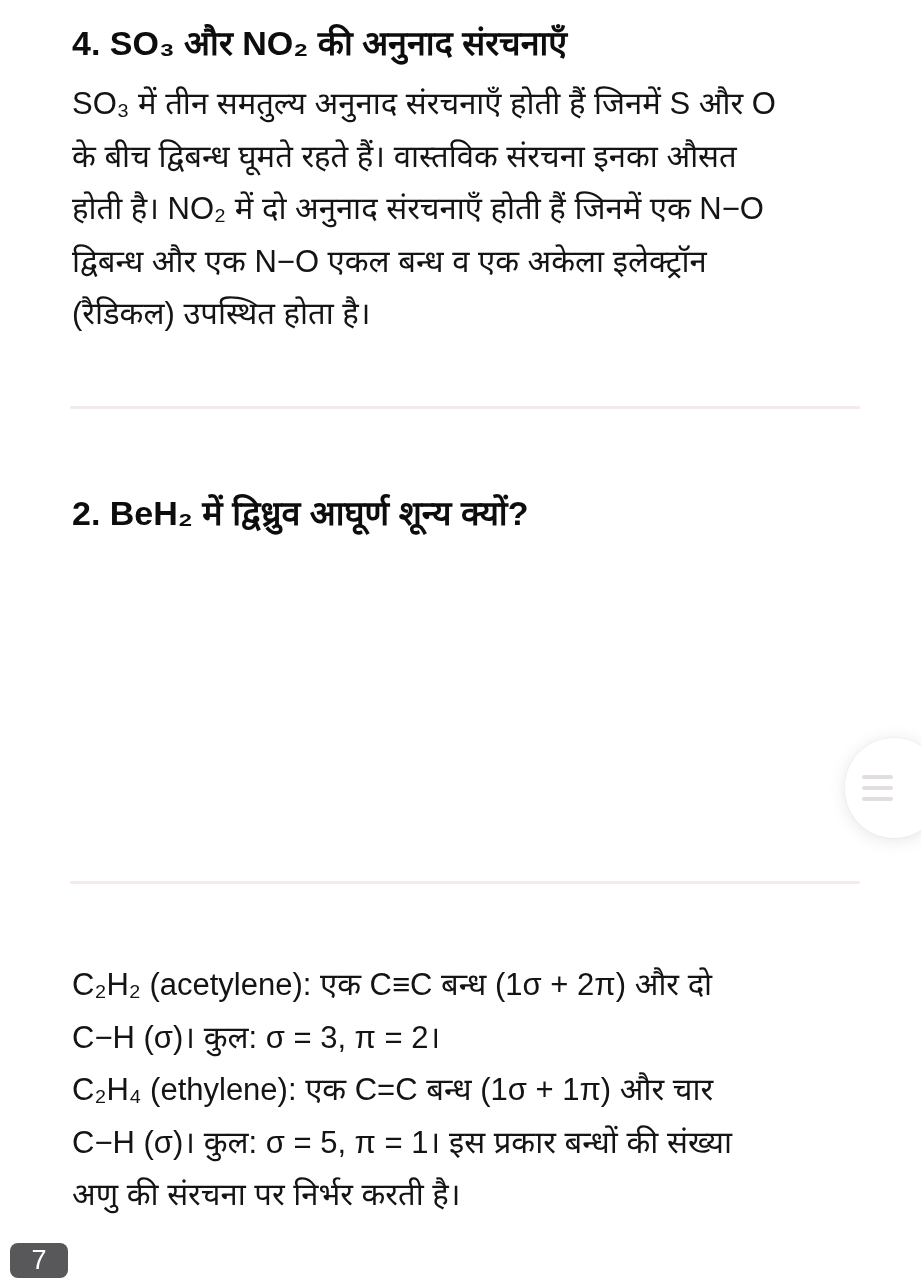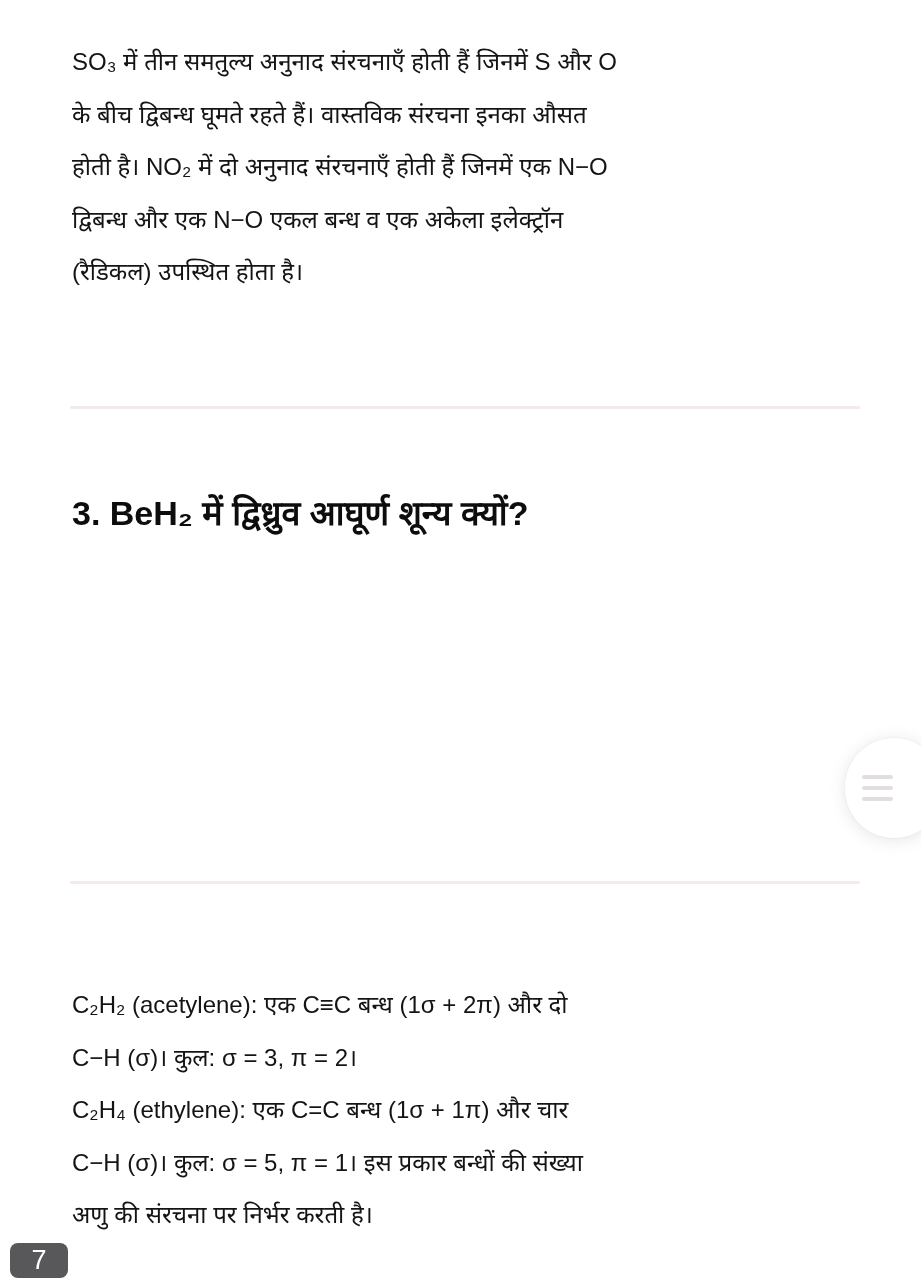--- a/index.html
+++ b/index.html
@@ -23,26 +23,25 @@
   }
   .section-heading {
     font-size: 34px;
     font-weight: 700;
     line-height: 54px;
     margin: 0 0 8px 0;
     color: #0d0d0d;
     white-space: pre-line;
   }
   .section-body {
-    font-size: 24px;
+    font-size: 31px;
     font-weight: 400;
     line-height: 52.5px;
     color: #141414;
     white-space: pre-line;
-    margin-top: 20px;
   }
   .divider {
     position: absolute;
     left: 70px;
     width: 790px;
     height: 3px;
     border: none;
     margin: 0;
     background: #f3ebeb;
     border-radius: 2px;
@@ -91,31 +90,32 @@
     background: #e3dede;
     border-radius: 2px;
   }
 </style>
 </head>
 <body>
 
 <div class="page">
 
   <section class="section" id="section-4">
+    <h2 class="section-heading">4. SO₃ और NO₂ की अनुनाद संरचनाएँ</h2>
     <div class="section-body">SO₃ में तीन समतुल्य अनुनाद संरचनाएँ होती हैं जिनमें S और O
 के बीच द्विबन्ध घूमते रहते हैं। वास्तविक संरचना इनका औसत
 होती है। NO₂ में दो अनुनाद संरचनाएँ होती हैं जिनमें एक N−O
 द्विबन्ध और एक N−O एकल बन्ध व एक अकेला इलेक्ट्रॉन
 (रैडिकल) उपस्थित होता है।</div>
   </section>
 
   <hr class="divider" id="divider-1">
 
   <section class="section" id="section-5">
-    <h2 class="section-heading">3. BeH₂ में द्विध्रुव आघूर्ण शून्य क्यों?</h2>
+    <h2 class="section-heading">2. BeH₂ में द्विध्रुव आघूर्ण शून्य क्यों?</h2>
   </section>
 
   <hr class="divider" id="divider-2">
 
   <section class="section" id="section-6">
     <div class="section-body">C₂H₂ (acetylene): एक C≡C बन्ध (1σ + 2π) और दो
 C−H (σ)। कुल: σ = 3, π = 2।
 C₂H₄ (ethylene): एक C=C बन्ध (1σ + 1π) और चार
 C−H (σ)। कुल: σ = 5, π = 1। इस प्रकार बन्धों की संख्या
 अणु की संरचना पर निर्भर करती है।</div>

